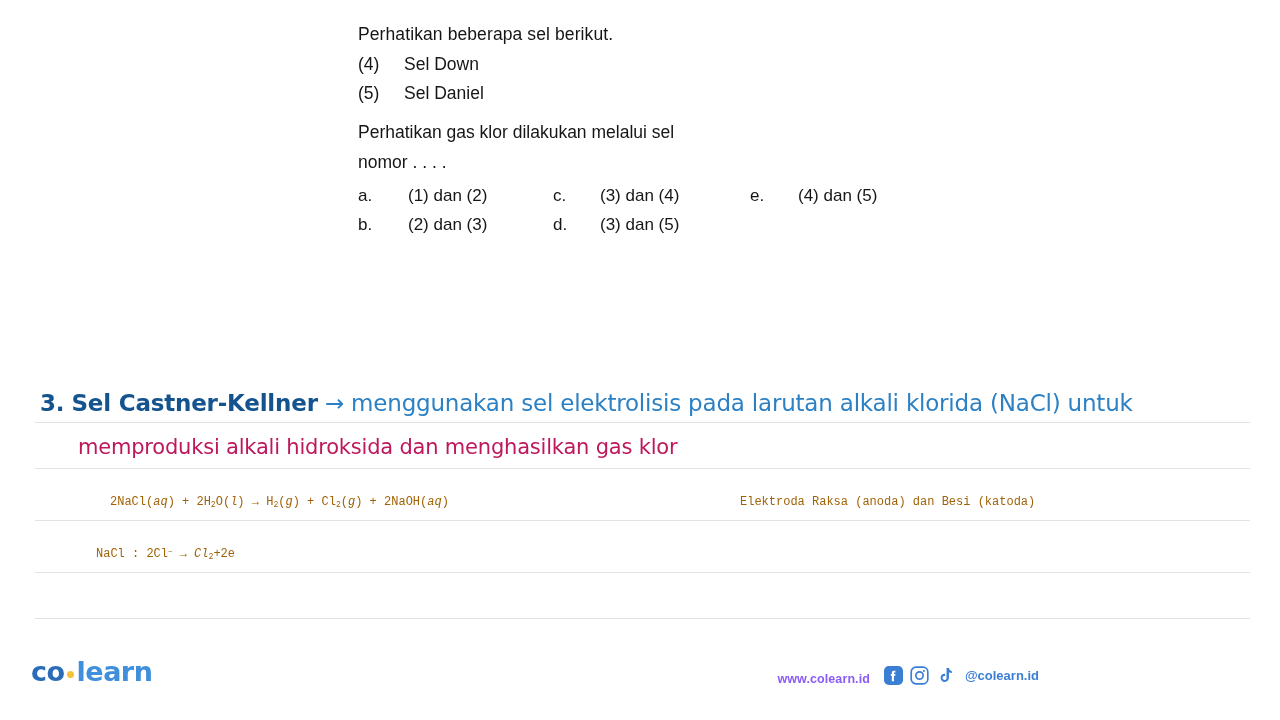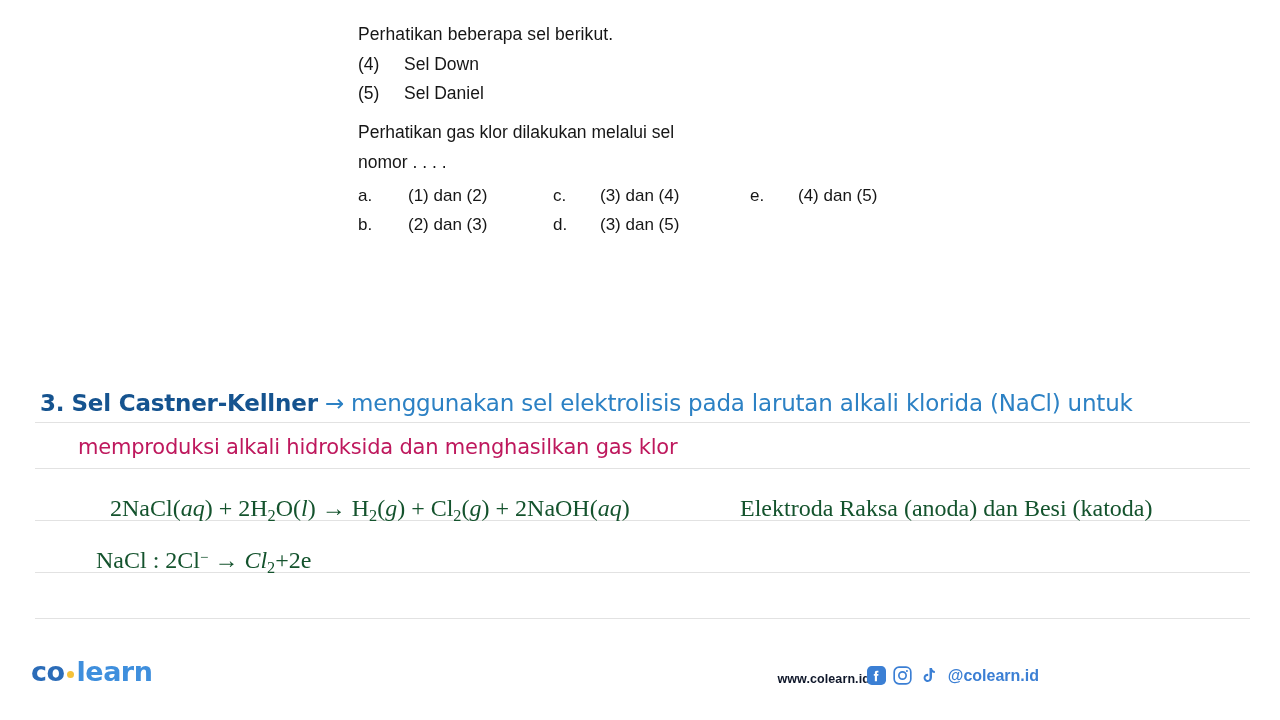--- a/index.html
+++ b/index.html
@@ -116,24 +116,24 @@
     top: 59px;
     font-size: 21px;
     line-height: 1.0;
     color: #be185d;
     white-space: nowrap;
   }
 
   
   .eqn {
     position: absolute;
-    font-family: Liberation Serif, serif;
-    font-size: 24px;
-    line-height: 1.0;
-    color: #14532d;
+    font-family: Liberation Mono, monospace;
+    font-size: 12px;
+    line-height: 1.0;
+    color: #a16207;
     white-space: nowrap;
   }
   .eqn sub {
     font-size: 0.68em;
     vertical-align: -0.28em;
   }
   .eqn sup {
     font-size: 0.62em;
     vertical-align: 0.42em;
   }
@@ -173,39 +173,39 @@
     border-radius: 50%;
     background: #f5c23a;
     vertical-align: 3px;
   }
   .site {
     position: absolute;
     right: 190px;
     top: 24px;
     font-size: 12.5px;
     font-weight: bold;
-    color: #0f172a;
+    color: #8b5cf6;
     letter-spacing: .1px;
     white-space: nowrap;
   }
   .socials {
     position: absolute;
     right: 21px;
     top: 18px;
     display: flex;
     align-items: center;
     gap: 7px;
   }
   .soc-icon {
     width: 19px;
     height: 19px;
     display: block;
   }
   .handle {
-    font-size: 16px;
+    font-size: 13px;
     font-weight: bold;
     color: #3b7fd4;
     margin-left: 3px;
     white-space: nowrap;
   }
 </style>
 </head>
 <body>
 
 <div class="question-block">

